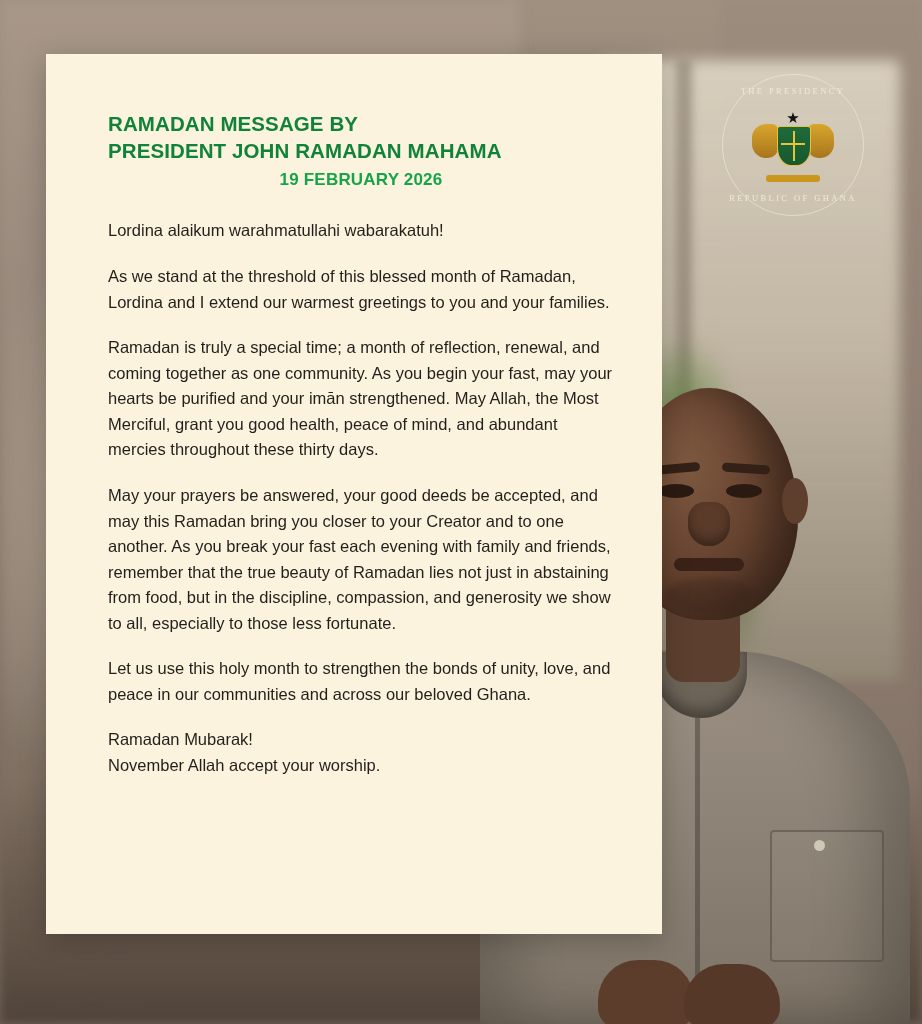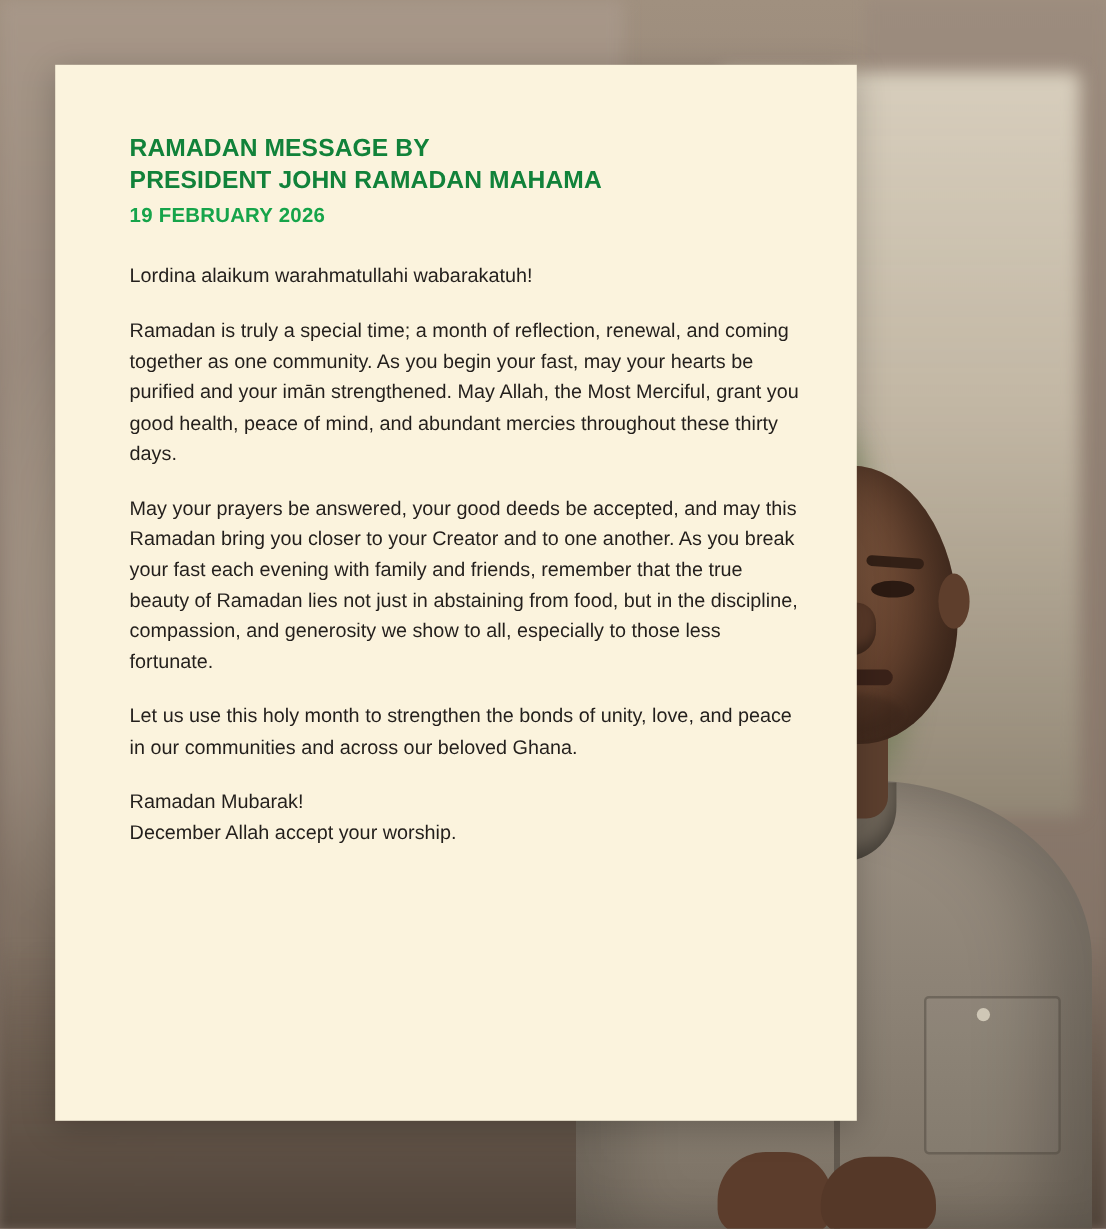--- a/index.html
+++ b/index.html
@@ -306,21 +306,21 @@
     width: 54px; height: 7px;
     background: #c9961f;
     border-radius: 3px;
   }
 
   
   .card {
     position: absolute;
     left: 46px;
     top: 54px;
-    width: 668px;
+    width: 616px;
     height: 880px;
     background: #fbf3dd;
     box-shadow: 0 6px 26px rgba(0,0,0,0.22);
   }
   .card-inner {
     padding: 56px 48px 0 62px;
   }
   .title-line {
     color: #11823a;
     font-weight: bold;
@@ -328,20 +328,21 @@
     line-height: 1.34;
     letter-spacing: 0.1px;
   }
   .title-date {
     color: #16a44a;
     font-weight: bold;
     font-size: 17px;
     line-height: 1.5;
     margin-top: 2px;
     letter-spacing: 0.2px;
+    text-align: center;
   }
   .body-copy {
     margin-top: 26px;
     color: #231f1c;
     font-size: 16.5px;
     line-height: 1.55;
   }
   .body-copy p {
     margin: 0 0 20px 0;
   }
@@ -379,31 +380,43 @@
     <div class="p-brow-r"></div>
     <div class="p-eye-l"></div>
     <div class="p-eye-r"></div>
     <div class="p-nose"></div>
     <div class="p-mouth"></div>
     <div class="p-chin"></div>
     <div class="p-hand-l"></div>
     <div class="p-hand-r"></div>
   </div>
 
+  <div class="crest">
+    <div class="crest-top-text">THE PRESIDENCY</div>
+    <div class="crest-bottom-text">REPUBLIC OF GHANA</div>
+    <div class="crest-inner">
+      <div class="crest-star">★</div>
+      <div class="eagle-l"></div>
+      <div class="eagle-r"></div>
+      <div class="shield"></div>
+      <div class="crest-ribbon"></div>
+    </div>
+  </div>
 
   <div class="card">
     <div class="card-inner">
       <div class="title-line">RAMADAN MESSAGE BY</div>
       <div class="title-line">PRESIDENT JOHN RAMADAN MAHAMA</div>
       <div class="title-date">19 FEBRUARY 2026</div>
 
       <div class="body-copy">
         <p>Lordina alaikum warahmatullahi wabarakatuh!</p>
+        <p>As we stand at the threshold of this blessed month of Ramadan, Lordina and I extend our warmest greetings to you and your families.</p>
         <p>Ramadan is truly a special time; a month of reflection, renewal, and coming together as one community. As you begin your fast, may your hearts be purified and your imān strengthened. May Allah, the Most Merciful, grant you good health, peace of mind, and abundant mercies throughout these thirty days.</p>
         <p>May your prayers be answered, your good deeds be accepted, and may this Ramadan bring you closer to your Creator and to one another. As you break your fast each evening with family and friends, remember that the true beauty of Ramadan lies not just in abstaining from food, but in the discipline, compassion, and generosity we show to all, especially to those less fortunate.</p>
         <p>Let us use this holy month to strengthen the bonds of unity, love, and peace in our communities and across our beloved Ghana.</p>
         <p class="nowrap-block">Ramadan Mubarak!
-December Allah accept your worship.</p>
+November Allah accept your worship.</p>
       </div>
     </div>
   </div>
 
 </div>
 
 </body></html>

